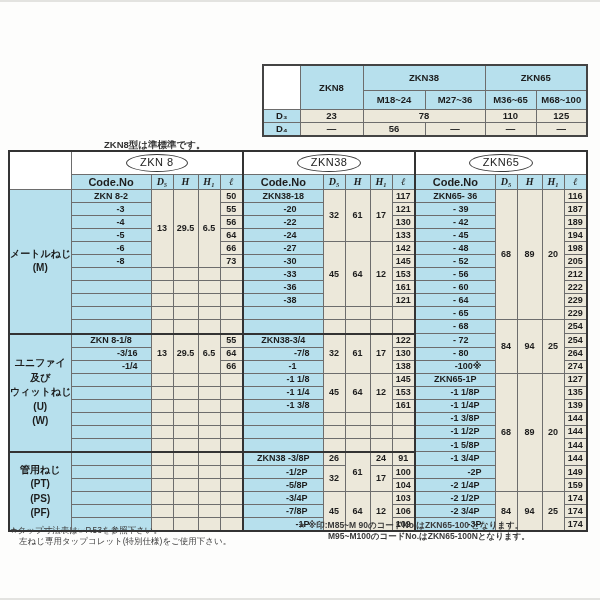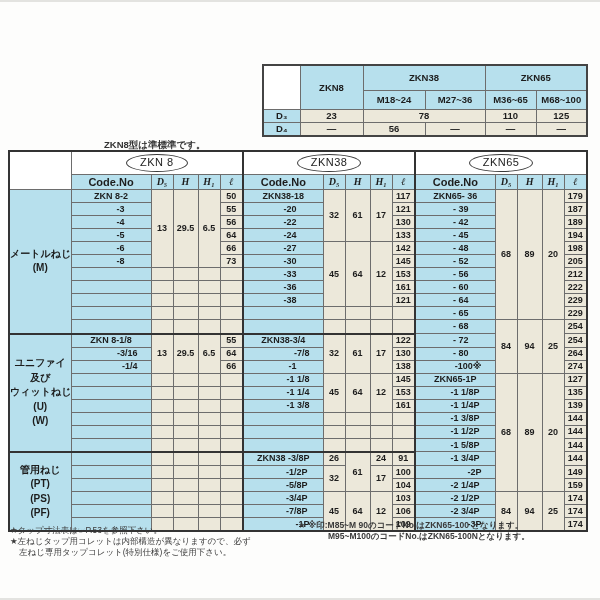--- a/index.html
+++ b/index.html
@@ -145,21 +145,21 @@
       <td class="v">50</td>
       <td class="cf gl">ZKN38-18</td>
       <td class="v" rowspan="4">32</td>
       <td class="v" rowspan="4">61</td>
       <td class="v" rowspan="4">17</td>
       <td class="v">117</td>
       <td class="cf gl">ZKN65- 36</td>
       <td class="v" rowspan="10">68</td>
       <td class="v" rowspan="10">89</td>
       <td class="v" rowspan="10">20</td>
-      <td class="v">179</td>
+      <td class="v">116</td>
     </tr>
 
     <tr>
       <td class="c">-3</td>
       <td class="v">55</td>
       <td class="c gl">-20</td>
       <td class="v">121</td>
       <td class="c gl">- 39</td>
       <td class="v">187</td>
     </tr>
@@ -485,21 +485,20 @@
       <td class="c p12 gl">-1P</td>
       <td class="v">109</td>
       <td class="c p12 gl">-3P</td>
       <td class="v">174</td>
     </tr>
   </tbody>
     </table>
 
   <div class="fnl">
     <div>★タップ寸法表は☞P.53を参照下さい。</div>
-    <div>★左ねじタップ用コレットは内部構造が異なりますので、必ず</div>
     <div class="in">左ねじ専用タップコレット(特別仕様)をご使用下さい。</div>
   </div>
   <div class="fnr">
     <div>★ ※印:M85~M 90のコードNo.はZKN65-100 となります。</div>
     <div class="in">M95~M100のコードNo.はZKN65-100Nとなります。</div>
   </div>
 
 </div>
 
 </body></html>

